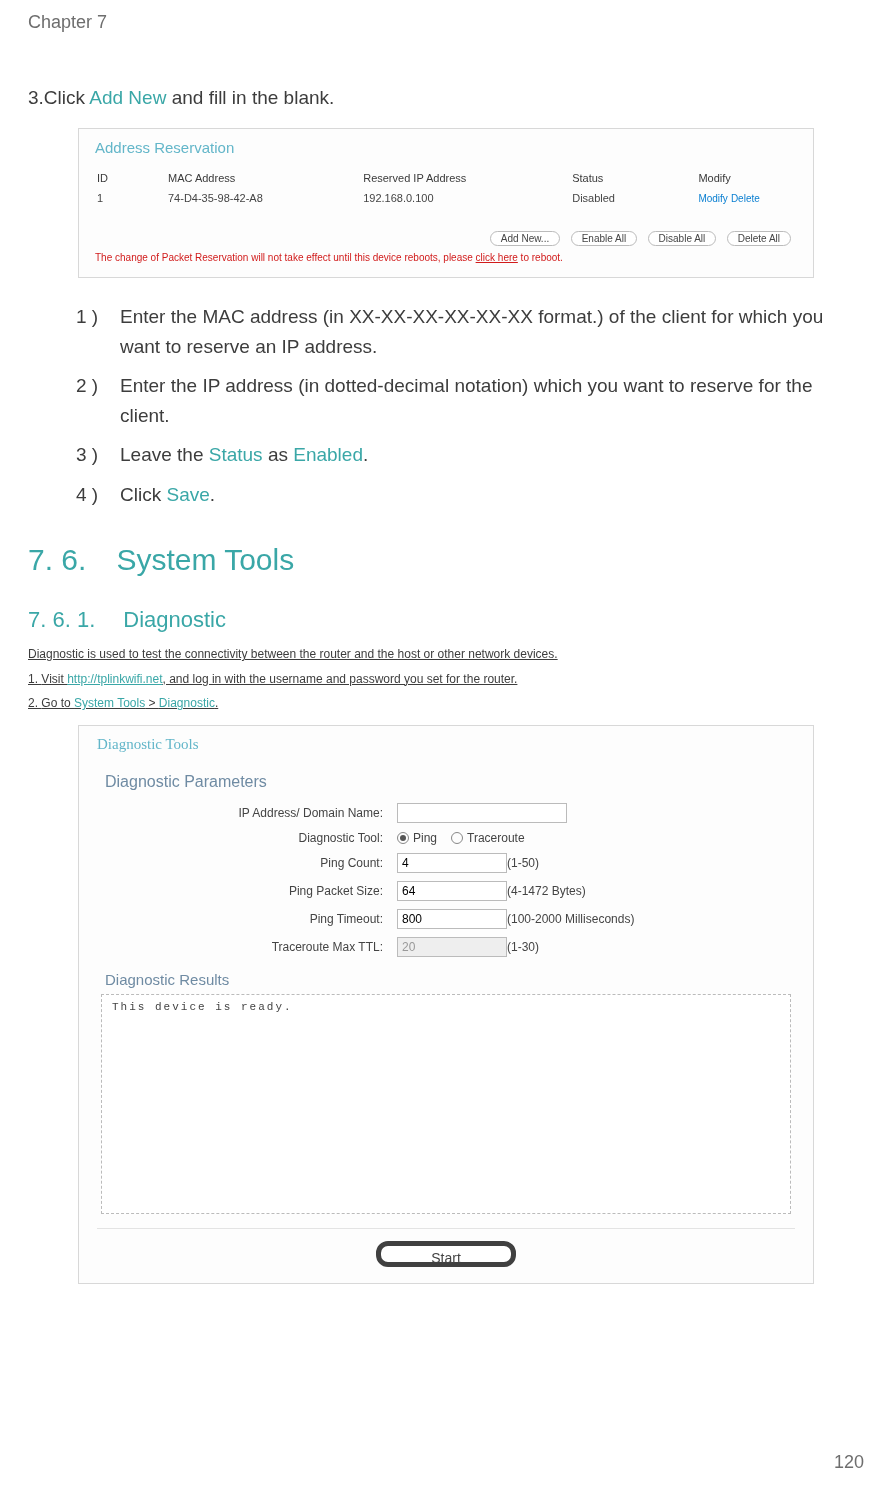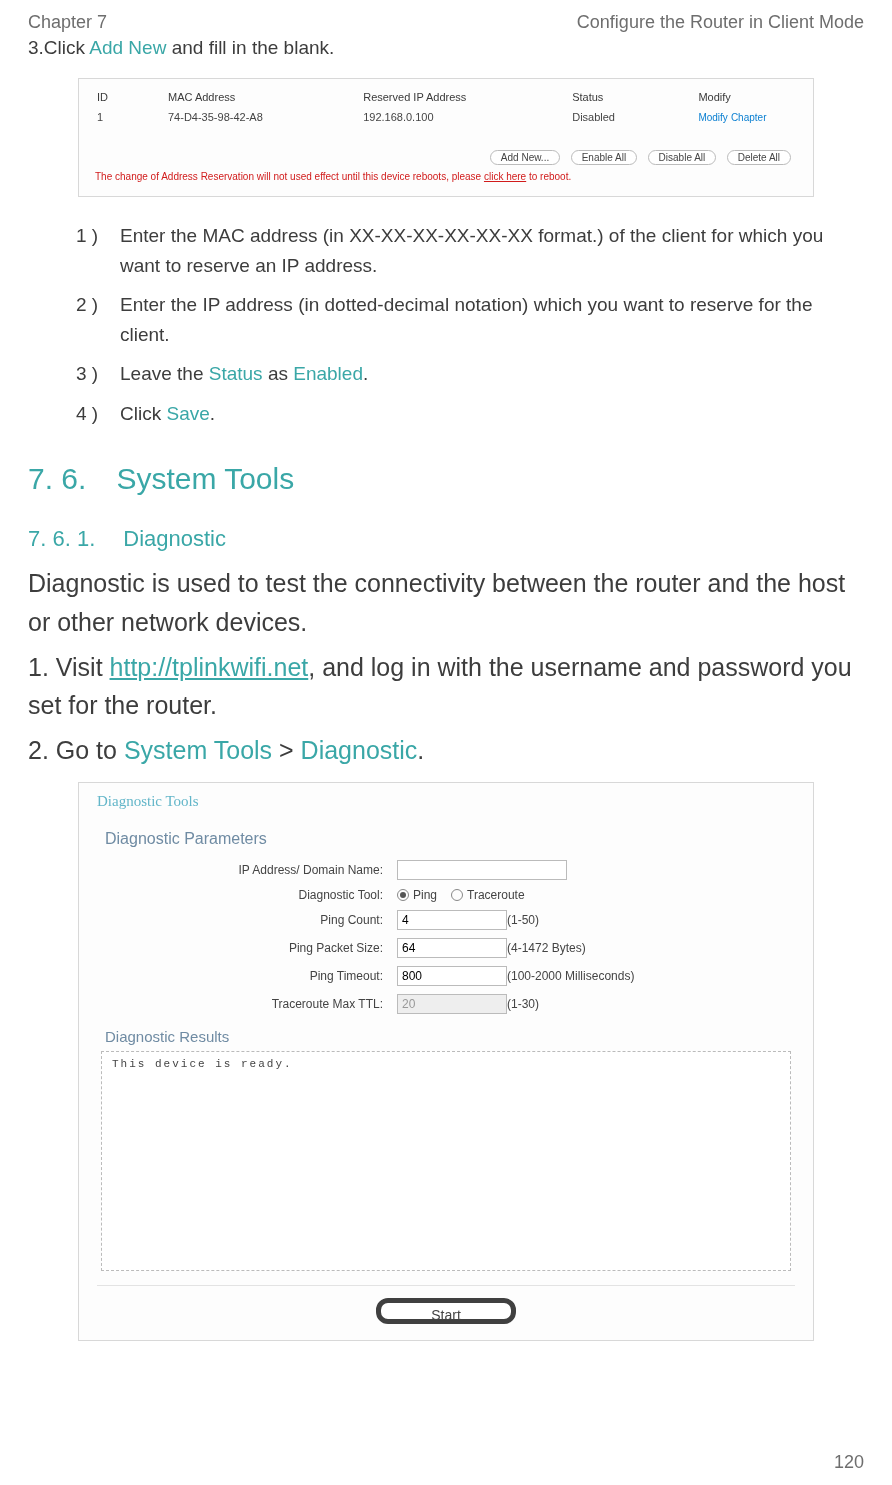--- a/index.html
+++ b/index.html
@@ -10,20 +10,21 @@
     font-family: "Segoe UI", Arial, sans-serif;
     color: #4a4a4a;
     background: #fff;
     position: relative;
   }
   .top-header {
     display: flex;
     justify-content: space-between;
     font-size: 18px;
     color: #6e6e6e;
+    margin-bottom: 50px;
   }
   .body-text { font-size: 19px; line-height: 1.55; color: #3d3d3d; }
   .step3-line { margin-bottom: 16px; }
   .step-num { display: inline-block; }
   .teal { color: #3aa7a7; }
   .panel {
     border: 1px solid #d8d8d8;
     background: #fdfdfd;
     padding: 10px 16px 14px 16px;
     margin: 0 50px 24px 50px;
@@ -75,21 +76,21 @@
     margin: 34px 0 30px 0;
   }
   .h2-num { display: inline-block; margin-right: 30px; }
   .h3 {
     color: #3aa7a7;
     font-size: 22px;
     font-weight: 400;
     margin: 10px 0 12px 0;
   }
   .h3-num { display: inline-block; margin-right: 28px; }
-  .para { font-size: 25px; line-height: 1.55; color: #3d3d3d; margin-bottom: 6px; }
+  .para { font-size: 12px; line-height: 1.55; color: #3d3d3d; margin-bottom: 6px; text-decoration: underline; }
   .link-underline { text-decoration: underline; color: #3aa7a7; }
   .panel2 {
     border: 1px solid #d8d8d8;
     background: #fdfdfd;
     margin: 12px 50px 0 50px;
     padding: 10px 18px 16px 18px;
   }
   .panel2-title {
     color: #63b6c9;
     font-size: 15px;
@@ -182,59 +183,59 @@
     right: 28px;
     font-size: 18px;
     color: #6e6e6e;
   }
 </style>
 </head>
 <body>
 
 <div class="top-header">
   <span>Chapter 7</span>
-  <span>Configure the Router in Client Mode</span>
 </div>
 
 <div class="body-text step3-line">
   <span class="step-num">3. </span><span>Click </span><span class="teal">Add New</span><span> and fill in the blank.</span>
 </div>
 
 <div class="panel">
+  <div class="panel-title">Address Reservation</div>
   <table class="res-table">
     <thead>
       <tr>
         <th style="width:10%">ID</th>
         <th style="width:28%">MAC Address</th>
         <th style="width:30%">Reserved IP Address</th>
         <th style="width:18%">Status</th>
         <th style="width:14%">Modify</th>
       </tr>
     </thead>
     <tbody>
       <tr>
         <td>1</td>
         <td>74-D4-35-98-42-A8</td>
         <td>192.168.0.100</td>
         <td>Disabled</td>
         <td>
           <span class="modify-link">Modify</span>
-          <span class="modify-link">Chapter</span>
+          <span class="modify-link">Delete</span>
         </td>
       </tr>
     </tbody>
   </table>
   <div class="btn-row">
     <span class="sm-btn">Add New...</span>
     <span class="sm-btn">Enable All</span>
     <span class="sm-btn">Disable All</span>
     <span class="sm-btn">Delete All</span>
   </div>
   <div class="warn-text">
-    <span>The change of Address Reservation will not used effect until this device reboots, please </span><span class="warn-link">click here</span><span> to reboot.</span>
+    <span>The change of Packet Reservation will not take effect until this device reboots, please </span><span class="warn-link">click here</span><span> to reboot.</span>
   </div>
 </div>
 
 <div class="sub-list">
   <div class="sub-item">
     <div class="sub-marker">1 )</div>
     <div>Enter the MAC address (in XX-XX-XX-XX-XX-XX format.) of the client for which you want to reserve an IP address.</div>
   </div>
   <div class="sub-item">
     <div class="sub-marker">2 )</div>

